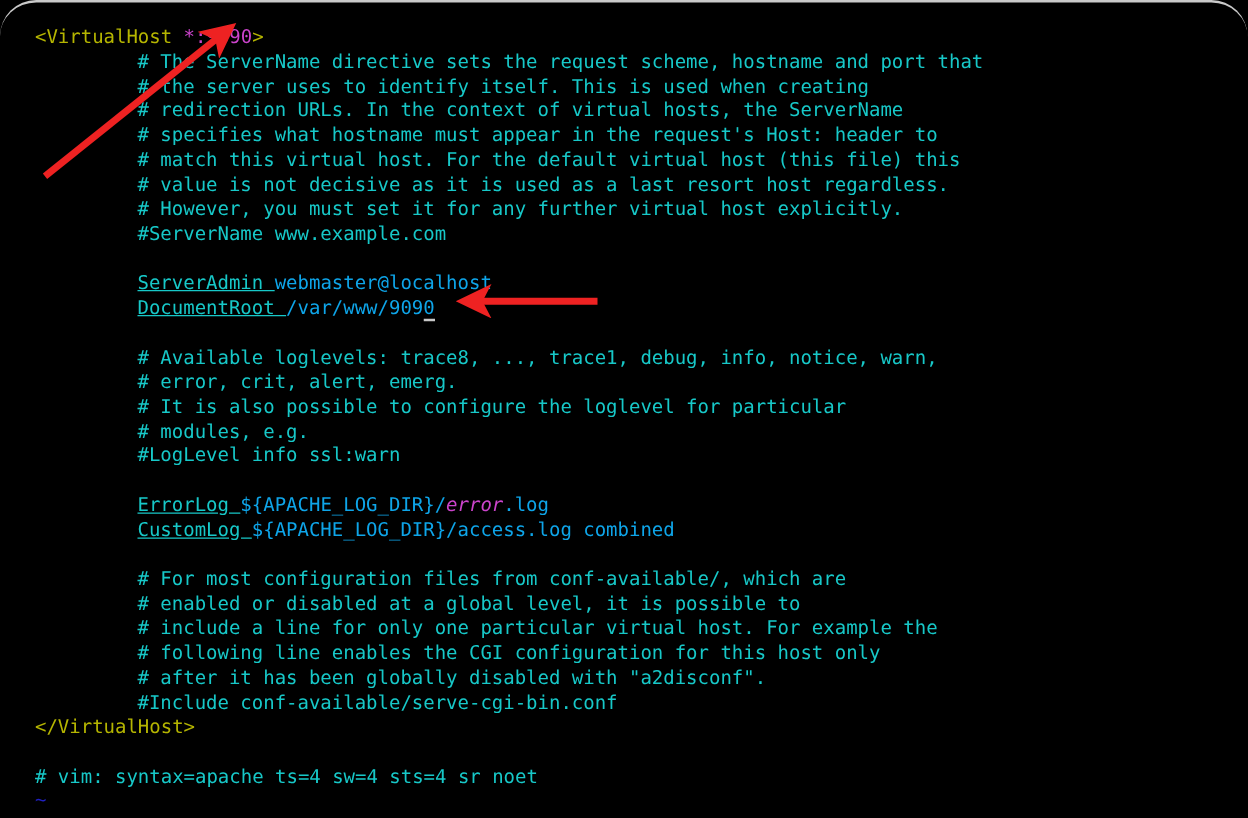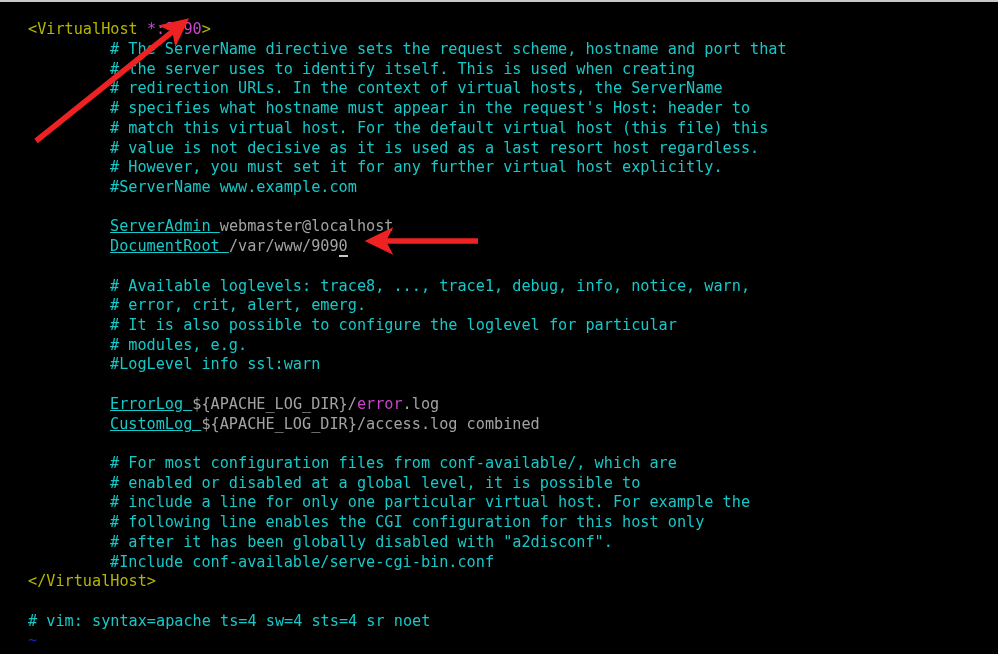--- a/index.html
+++ b/index.html
@@ -12,20 +12,21 @@
     font-family: "DejaVu Sans Mono", "Liberation Mono", monospace;
   }
   #screen {
     position: relative;
     width: 998px;
     height: 654px;
     background: #000000;
     overflow: hidden;
     border-top: 2px solid #c9c9c9;
     box-sizing: border-box;
+    border-radius: 29px;
   }
   #code {
     position: absolute;
     left: 0;
     top: 0;
     width: 998px;
     padding-top: 3px;
     font-size: 15.2px;
     line-height: 19.72px;
     letter-spacing: 0px;
@@ -36,22 +37,22 @@
     display: block;
     height: 19.72px;
     padding-left: 28px;
     white-space: pre;
   }
   
   .tag      { color: #b5b500; }  
   .num      { color: #cc44cc; }  
   .cmt      { color: #17c8c8; }  
   .dir      { color: #17c8c8; text-decoration: underline; }  
-  .val      { color: #a3a3a3; }  
-  .err      { color: #cc44cc; }  
+  .val      { color: #0ea5e9; }  
+  .err      { color: #cc44cc; font-style: italic; }  
   .tilde    { color: #2020c0; }  
   .cursor   { border-bottom: 2px solid #c8c8c8; }
 
   
   .arrow-layer {
     position: absolute;
     left: 0; top: 0;
     width: 998px; height: 654px;
     pointer-events: none;
   }

